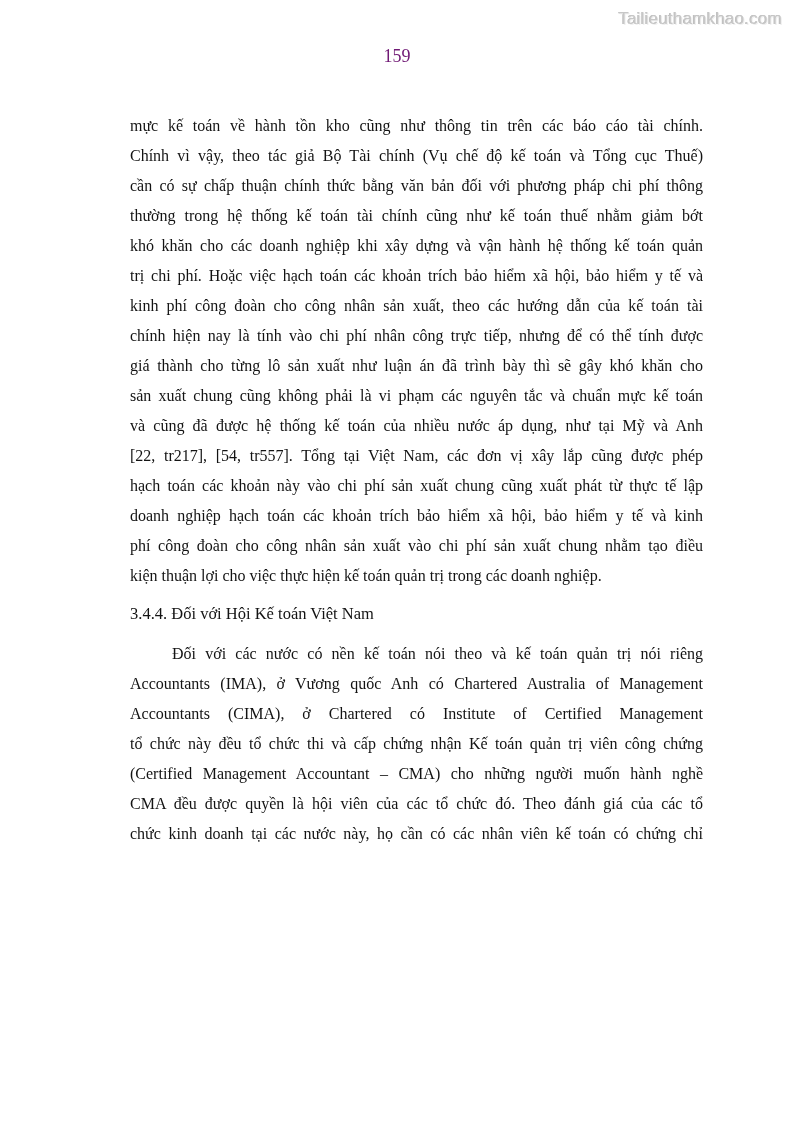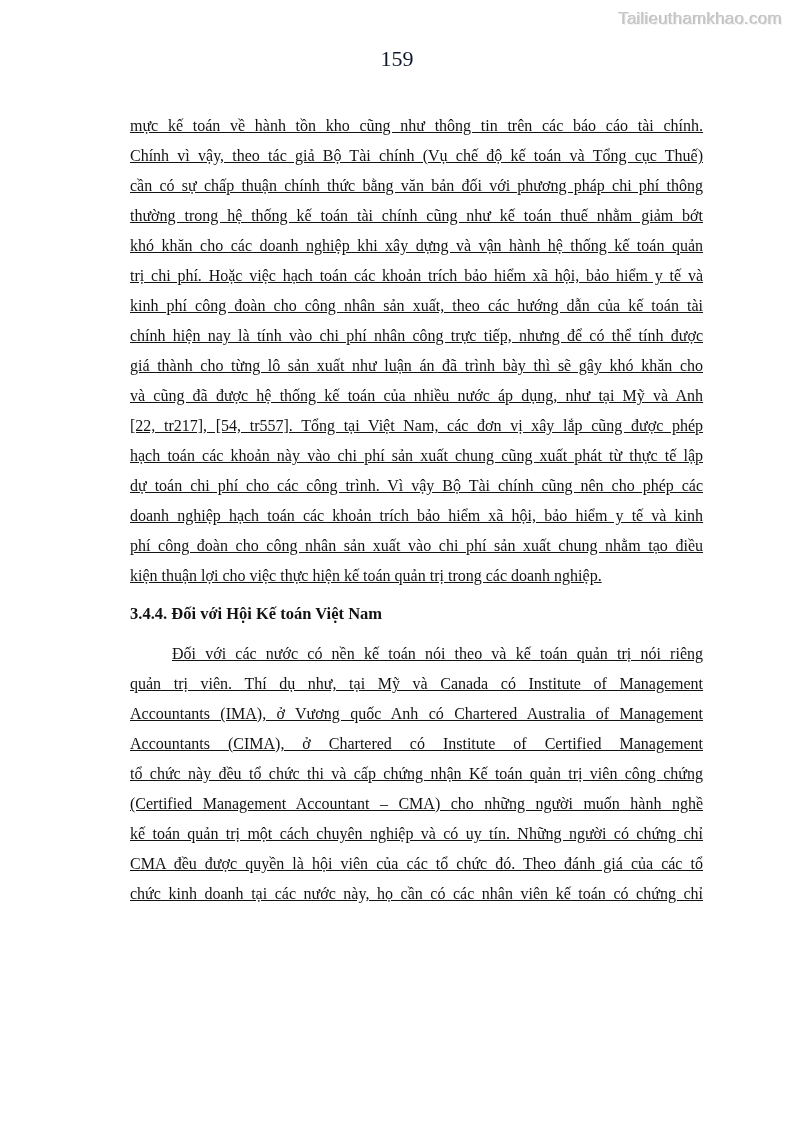--- a/index.html
+++ b/index.html
@@ -25,53 +25,52 @@
     color: #c7c7c7;
     text-shadow: 1px 1px 0 #efefef, -0.5px -0.5px 0 #b5b5b5;
     letter-spacing: 0.2px;
   }
   .page-number {
     position: absolute;
     top: 46px;
     left: 0;
     width: 100%;
     text-align: center;
-    font-size: 22px;
-    color: #0f172a;
+    font-size: 18px;
+    color: #701a75;
   }
   .body-text {
     position: absolute;
     left: 130px;
     top: 111px;
     width: 573px;
     font-size: 16px;
   }
   .tline {
     display: block;
     height: 30px;
     line-height: 30px;
     white-space: nowrap;
     overflow: visible;
-    text-decoration: underline;
   }
   .tline.just {
     white-space: normal;
     text-align: justify;
     text-align-last: justify;
   }
   .tline.indent {
     text-indent: 42px;
   }
   .section-heading {
     display: block;
     height: 30px;
     line-height: 30px;
     margin-top: 8px;
     margin-bottom: 10px;
-    font-weight: bold;
+    font-weight: normal;
     font-size: 16.5px;
     white-space: nowrap;
   }
 </style>
 </head>
 <body>
 
 <div class="page">
 
   <div class="watermark">Tailieuthamkhao.com</div>
@@ -83,37 +82,35 @@
     <div>
       <div class="tline just">mực kế toán về hành tồn kho cũng như thông tin trên các báo cáo tài chính.</div>
       <div class="tline just">Chính vì vậy, theo tác giả Bộ Tài chính (Vụ chế độ kế toán và Tổng cục Thuế)</div>
       <div class="tline just">cần có sự chấp thuận chính thức bằng văn bản đối với phương pháp chi phí thông</div>
       <div class="tline just">thường trong hệ thống kế toán tài chính cũng như kế toán thuế nhằm giảm bớt</div>
       <div class="tline just">khó khăn cho các doanh nghiệp khi xây dựng và vận hành hệ thống kế toán quản</div>
       <div class="tline just">trị chi phí. Hoặc việc hạch toán các khoản trích bảo hiểm xã hội, bảo hiểm y tế và</div>
       <div class="tline just">kinh phí công đoàn cho công nhân sản xuất, theo các hướng dẫn của kế toán tài</div>
       <div class="tline just">chính hiện nay là tính vào chi phí nhân công trực tiếp, nhưng để có thể tính được</div>
       <div class="tline just">giá thành cho từng lô sản xuất như luận án đã trình bày thì sẽ gây khó khăn cho</div>
+      <div class="tline just">sản xuất chung cũng không phải là vi phạm các nguyên tắc và chuẩn mực kế toán</div>
       <div class="tline just">và cũng đã được hệ thống kế toán của nhiều nước áp dụng, như tại Mỹ và Anh</div>
       <div class="tline just">[22, tr217], [54, tr557]. Tổng tại Việt Nam, các đơn vị xây lắp cũng được phép</div>
       <div class="tline just">hạch toán các khoản này vào chi phí sản xuất chung cũng xuất phát từ thực tế lập</div>
-      <div class="tline just">dự toán chi phí cho các công trình. Vì vậy Bộ Tài chính cũng nên cho phép các</div>
       <div class="tline just">doanh nghiệp hạch toán các khoản trích bảo hiểm xã hội, bảo hiểm y tế và kinh</div>
       <div class="tline just">phí công đoàn cho công nhân sản xuất vào chi phí sản xuất chung nhằm tạo điều</div>
       <div class="tline">kiện thuận lợi cho việc thực hiện kế toán quản trị trong các doanh nghiệp.</div>
     </div>
 
     <div class="section-heading">3.4.4. Đối với Hội Kế toán Việt Nam</div>
 
     <div>
       <div class="tline just indent">Đối với các nước có nền kế toán nói theo và kế toán quản trị nói riêng</div>
-      <div class="tline just">quản trị viên. Thí dụ như, tại Mỹ và Canada có Institute of Management</div>
       <div class="tline just">Accountants (IMA), ở Vương quốc Anh có Chartered Australia of Management</div>
       <div class="tline just">Accountants (CIMA), ở Chartered có Institute of Certified Management</div>
       <div class="tline just">tổ chức này đều tổ chức thi và cấp chứng nhận Kế toán quản trị viên công chứng</div>
       <div class="tline just">(Certified Management Accountant – CMA) cho những người muốn hành nghề</div>
-      <div class="tline just">kế toán quản trị một cách chuyên nghiệp và có uy tín. Những người có chứng chỉ</div>
       <div class="tline just">CMA đều được quyền là hội viên của các tổ chức đó. Theo đánh giá của các tổ</div>
       <div class="tline just">chức kinh doanh tại các nước này, họ cần có các nhân viên kế toán có chứng chỉ</div>
     </div>
 
   </div>
 </div>
 
 </body></html>

